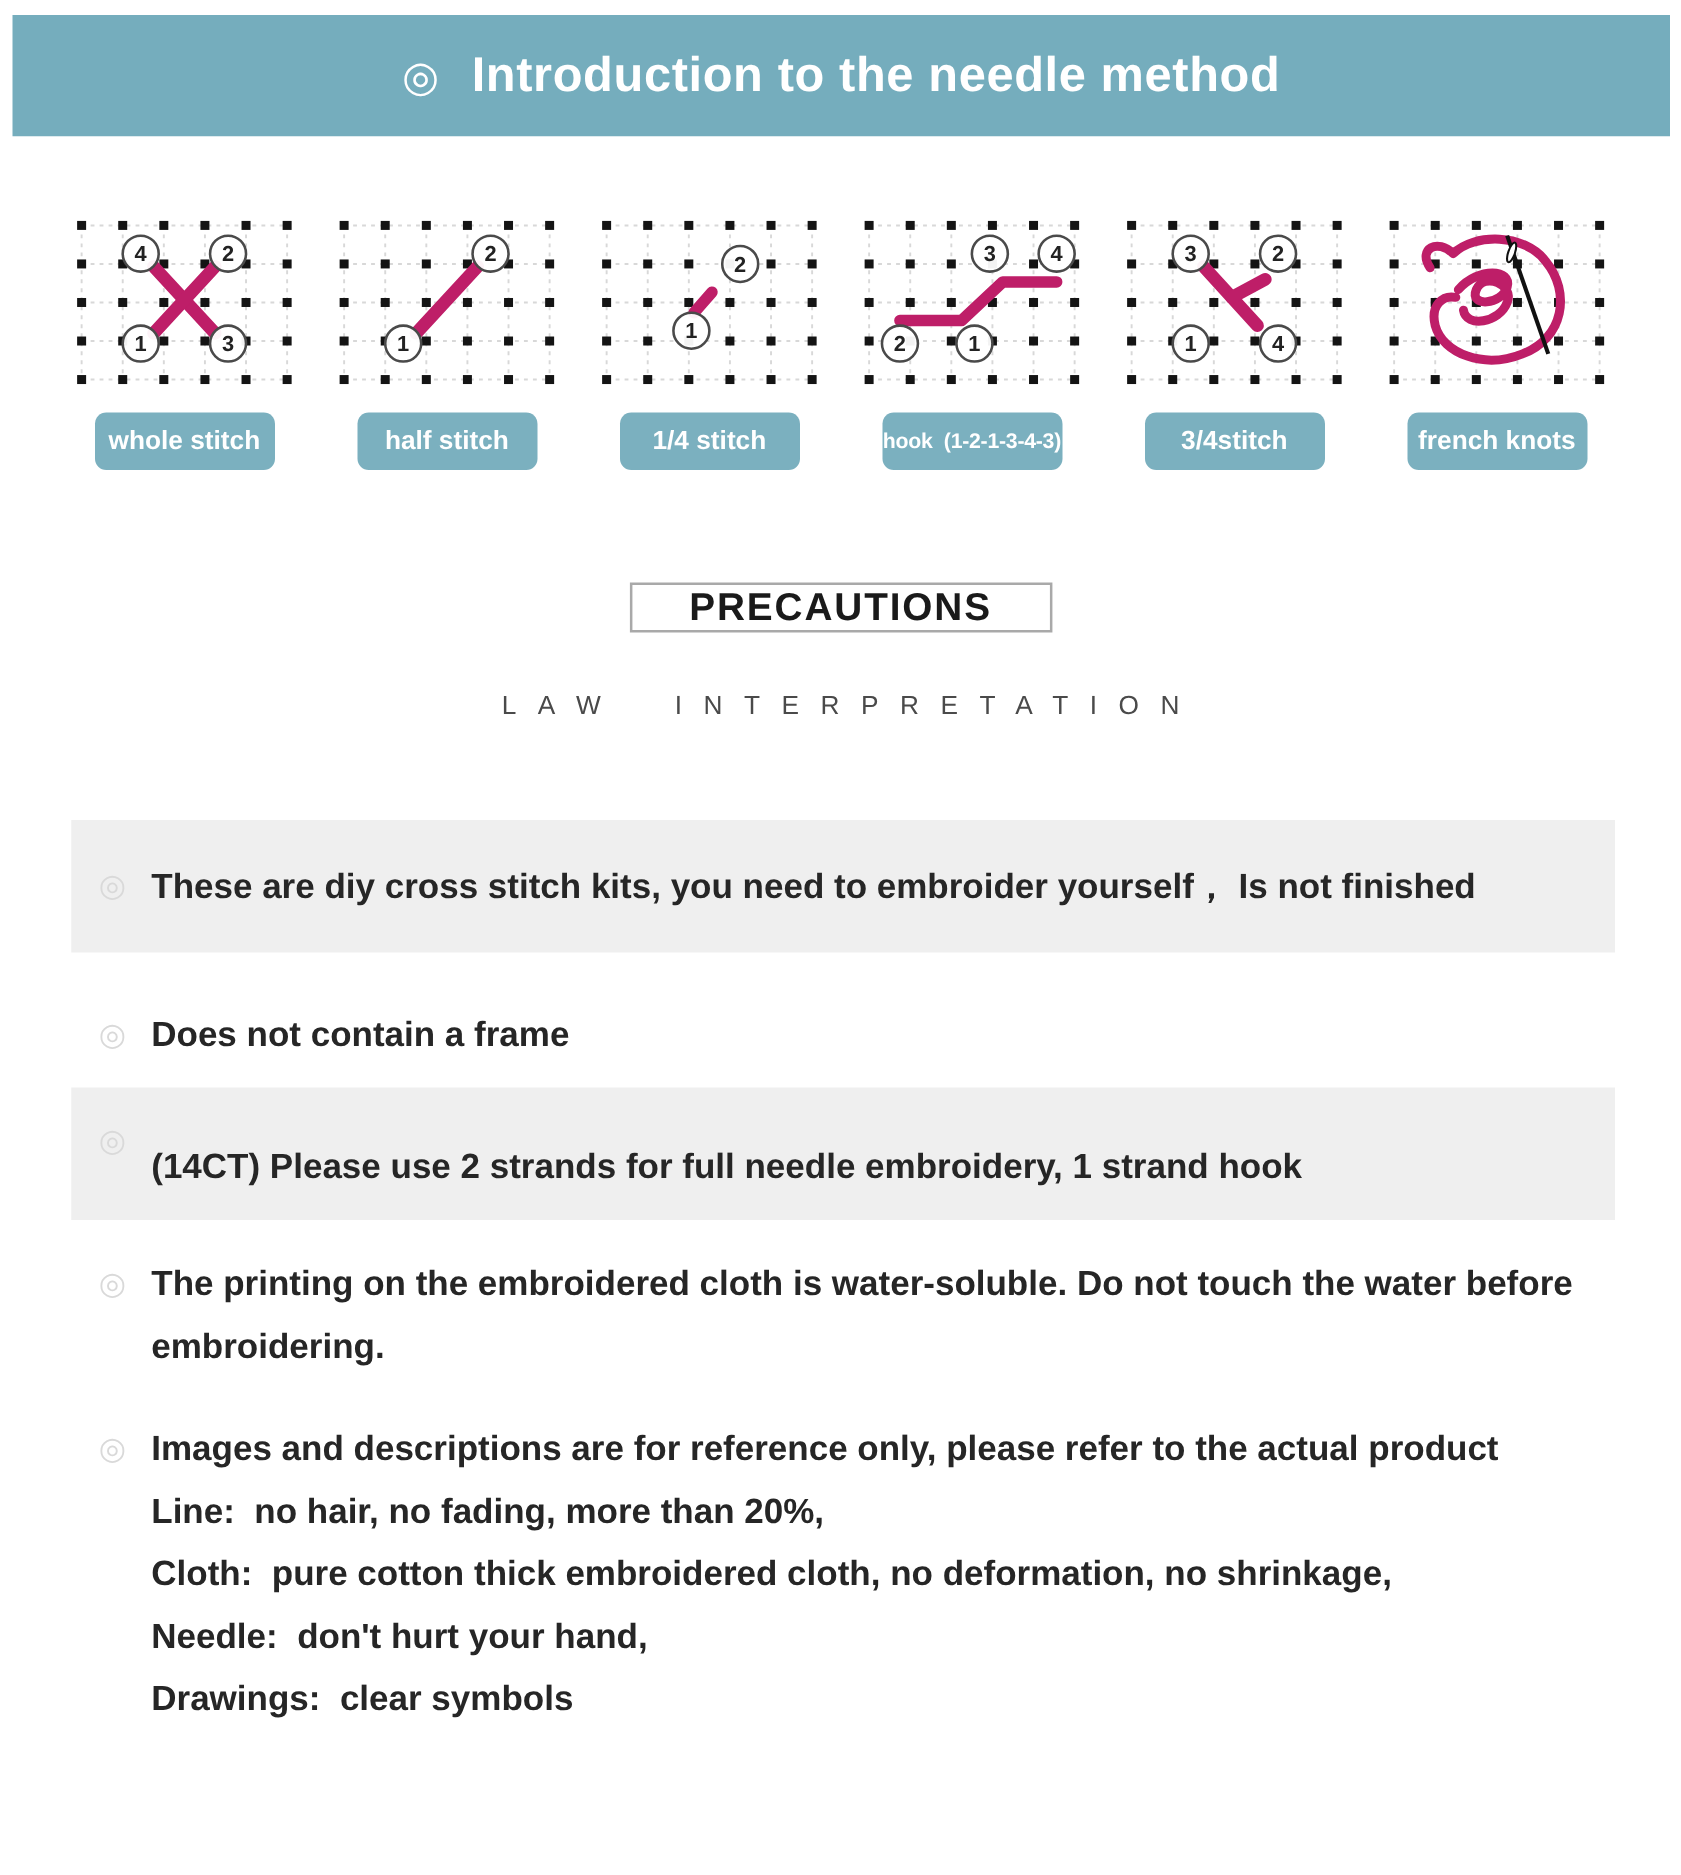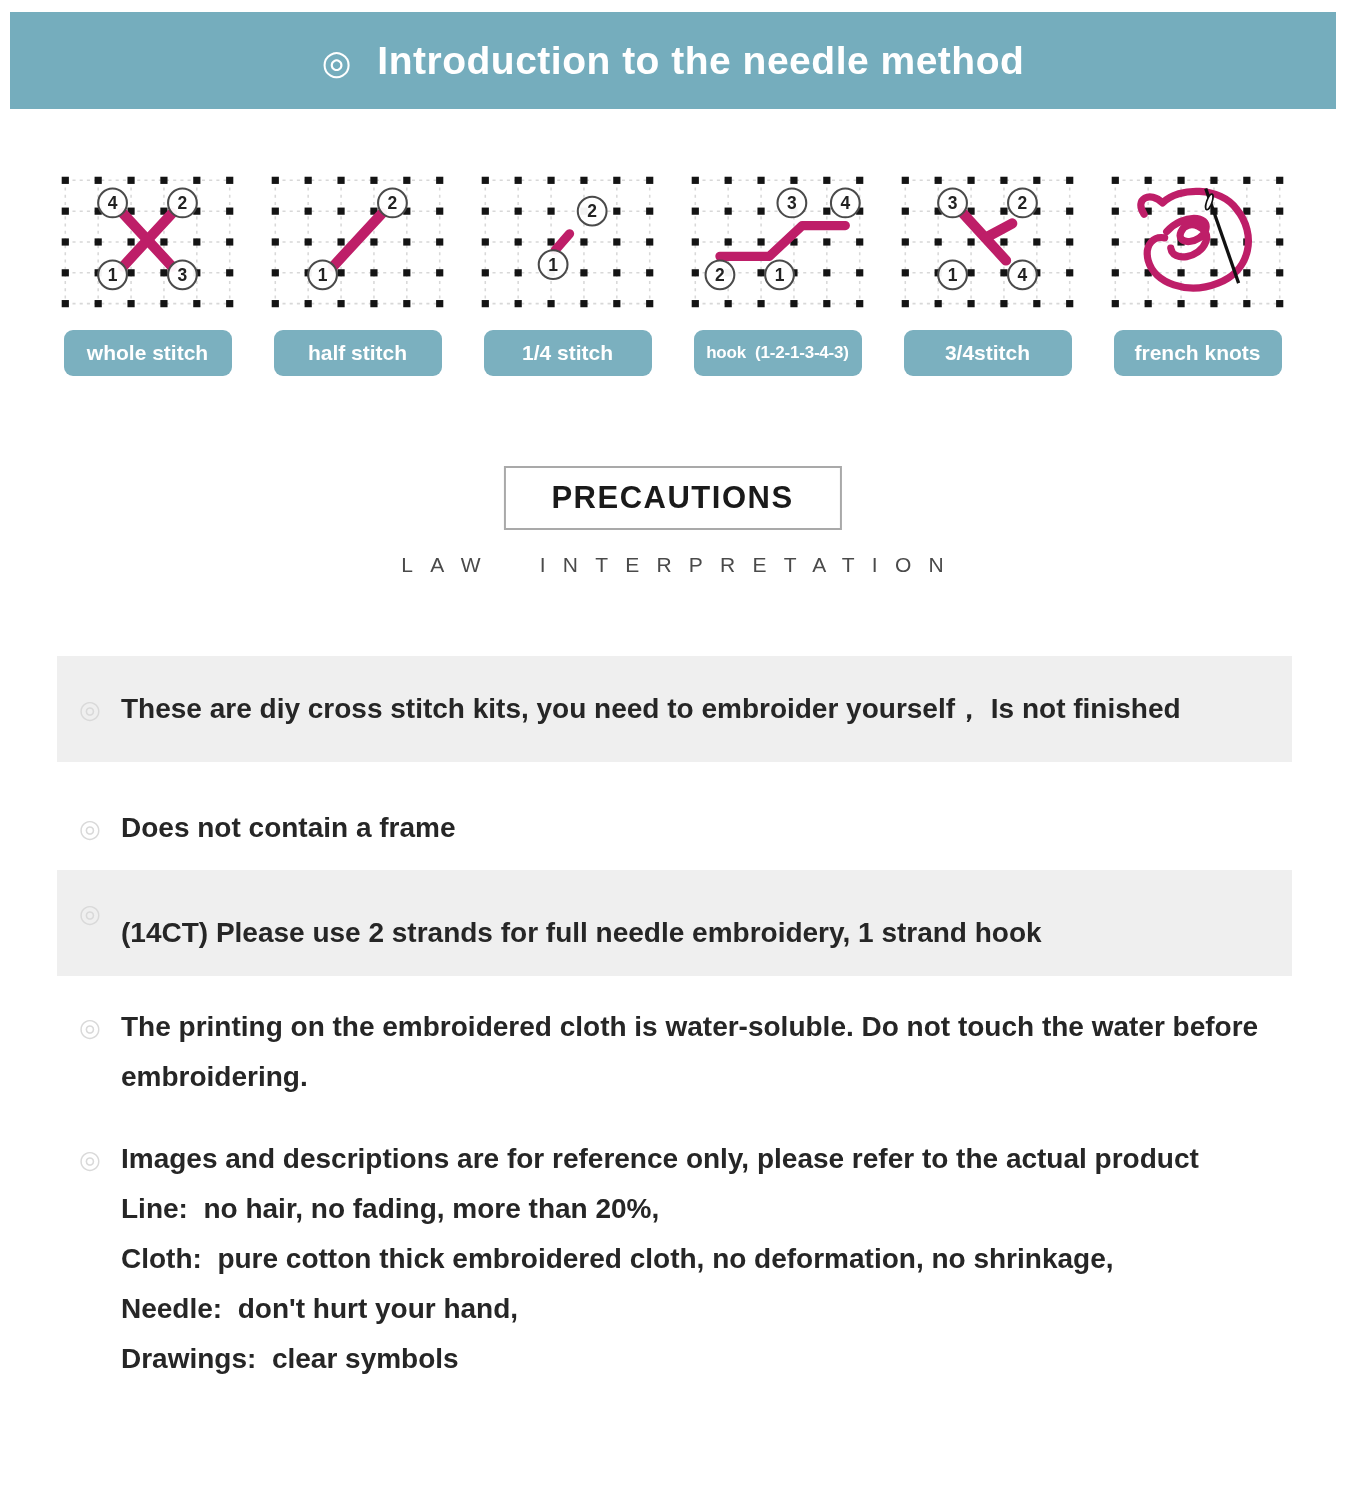--- a/index.html
+++ b/index.html
@@ -12,28 +12,28 @@
             background:var(--teal_header); display:flex; align-items:center; justify-content:center; }
   .header-inner { display:flex; align-items:center; gap:26px; color:#fff; }
   .header-icon { font-size:34px; font-weight:400; transform:translateY(1px); }
   .header-title { font-size:39px; font-weight:700; letter-spacing:.5px; }
 
   
   .stitch-row { position:absolute; top:168px; left:55px; width:1235px;
                 display:flex; justify-content:space-between; }
   .stitch-col { width:185px; display:flex; flex-direction:column; align-items:center; }
   svg.diagram { width:185px; height:149px; display:block; }
-  .stitch-label { margin-top:13px; width:168px; height:46px; background:var(--teal_label);
+  .stitch-label { margin-top:13px; width:144px; height:46px; background:var(--teal_label);
                   border-radius:9px; color:#fff; font-size:21px; font-weight:700;
                   display:flex; align-items:center; justify-content:center; white-space:pre; }
   .stitch-col:nth-child(4) .stitch-label { font-size:17px; letter-spacing:-0.2px; }
 
   
   .precautions-box { position:absolute; top:466px; left:50%; transform:translateX(-50%);
-                     background:#fff; border:2px solid #a9a9a9; padding:12px 46px;
+                     background:#fff; border:2px solid #a9a9a9; padding:0 46px;
                      font-size:31px; font-weight:700; color:#1a1a1a; letter-spacing:1.5px; white-space:nowrap; }
   .law-subtitle { position:absolute; top:553px; left:0; width:100%; text-align:center;
                   font-size:21px; font-weight:400; color:var(--subtitle_gray);
                   letter-spacing:.82em; word-spacing:.9em; text-indent:.82em; white-space:nowrap; }
 
   
   .items { position:absolute; top:656px; left:57px; width:1235px;
            font-size:28px; font-weight:600; color:var(--body_text); }
   .item { display:flex; align-items:flex-start; }
   .item.shaded { background:var(--stripe); }

